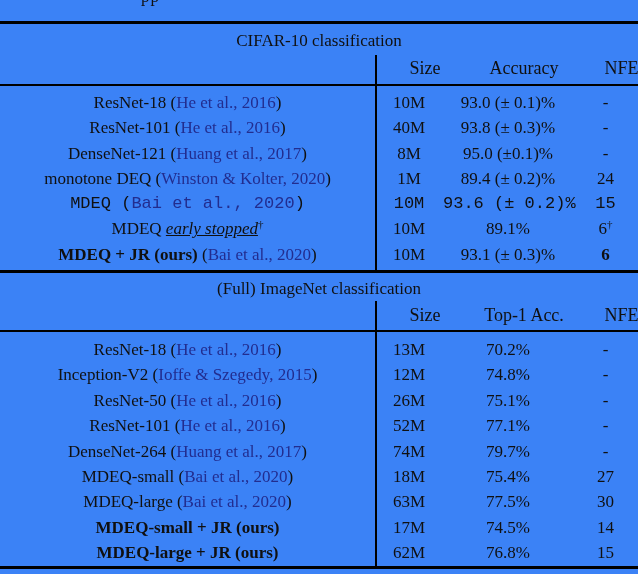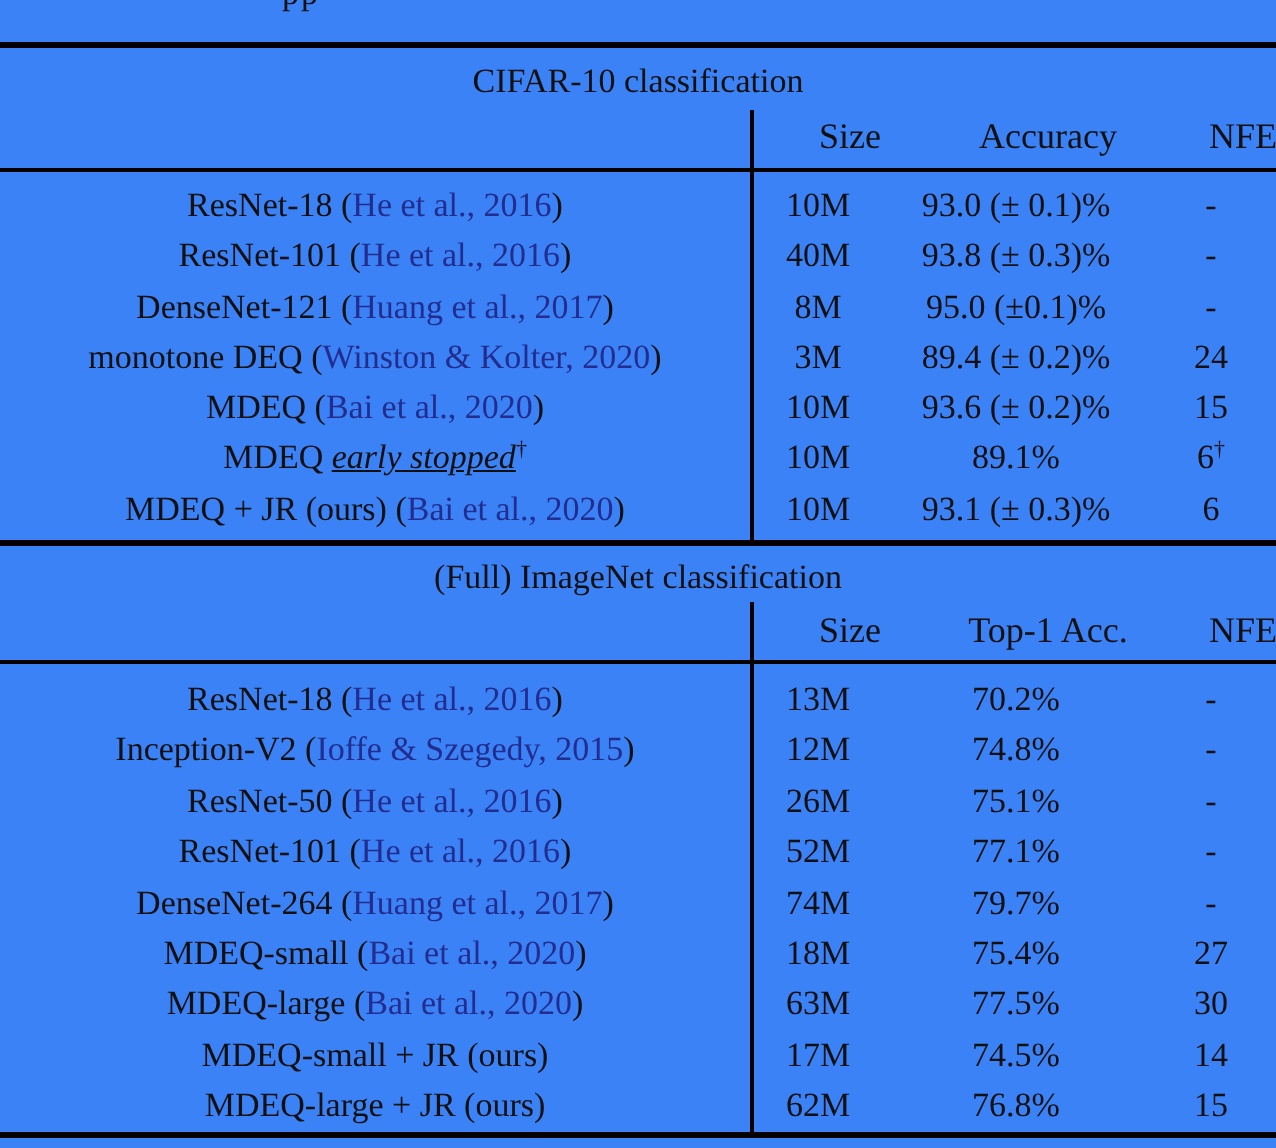--- a/index.html
+++ b/index.html
@@ -58,21 +58,21 @@
   .rows {
     position: absolute;
     left: 0;
   }
   .trow {
     font-size: 17px;
     white-space: nowrap;
   }
   .c { text-align: center; overflow: visible; }
   .s-plain  { }
-  .s-bold   { font-weight: normal; }
+  .s-bold   { font-weight: bold; }
   .s-italic { font-style: italic; text-decoration: underline; }
   .s-cite   { color: var(--cite); }
   .s-sup    { font-size: 11px; position: relative; top: -6px; }
 </style>
 </head>
 <body>
 
 <div class="page">
 
   <div class="fragment">pp</div>
@@ -104,25 +104,25 @@
     <div class="c"><span class="s-plain">-</span></div>
   </div>
       <div class="trow" style="height: 25.3px; line-height: 25.3px;">
     <div class="c"><span class="s-plain">DenseNet-121 (</span><span class="s-cite">Huang et al., 2017</span><span class="s-plain">)</span></div>
     <div class="c">8M</div>
     <div class="c">95.0 (±0.1)%</div>
     <div class="c"><span class="s-plain">-</span></div>
   </div>
       <div class="trow" style="height: 25.3px; line-height: 25.3px;">
     <div class="c"><span class="s-plain">monotone DEQ (</span><span class="s-cite">Winston &amp; Kolter, 2020</span><span class="s-plain">)</span></div>
-    <div class="c">3M</div>
+    <div class="c">1M</div>
     <div class="c">89.4 (± 0.2)%</div>
     <div class="c"><span class="s-plain">24</span></div>
   </div>
-      <div class="trow" style="height: 25.3px; line-height: 25.3px;">
+      <div class="trow" style="height: 25.3px; line-height: 25.3px; font-family: Liberation Mono, monospace;">
     <div class="c"><span class="s-plain">MDEQ (</span><span class="s-cite">Bai et al., 2020</span><span class="s-plain">)</span></div>
     <div class="c">10M</div>
     <div class="c">93.6 (± 0.2)%</div>
     <div class="c"><span class="s-plain">15</span></div>
   </div>
       <div class="trow" style="height: 25.3px; line-height: 25.3px;">
     <div class="c"><span class="s-plain">MDEQ </span><span class="s-italic">early stopped</span><span class="s-sup">†</span></div>
     <div class="c">10M</div>
     <div class="c">89.1%</div>
     <div class="c"><span class="s-plain">6</span><span class="s-sup">†</span></div>

